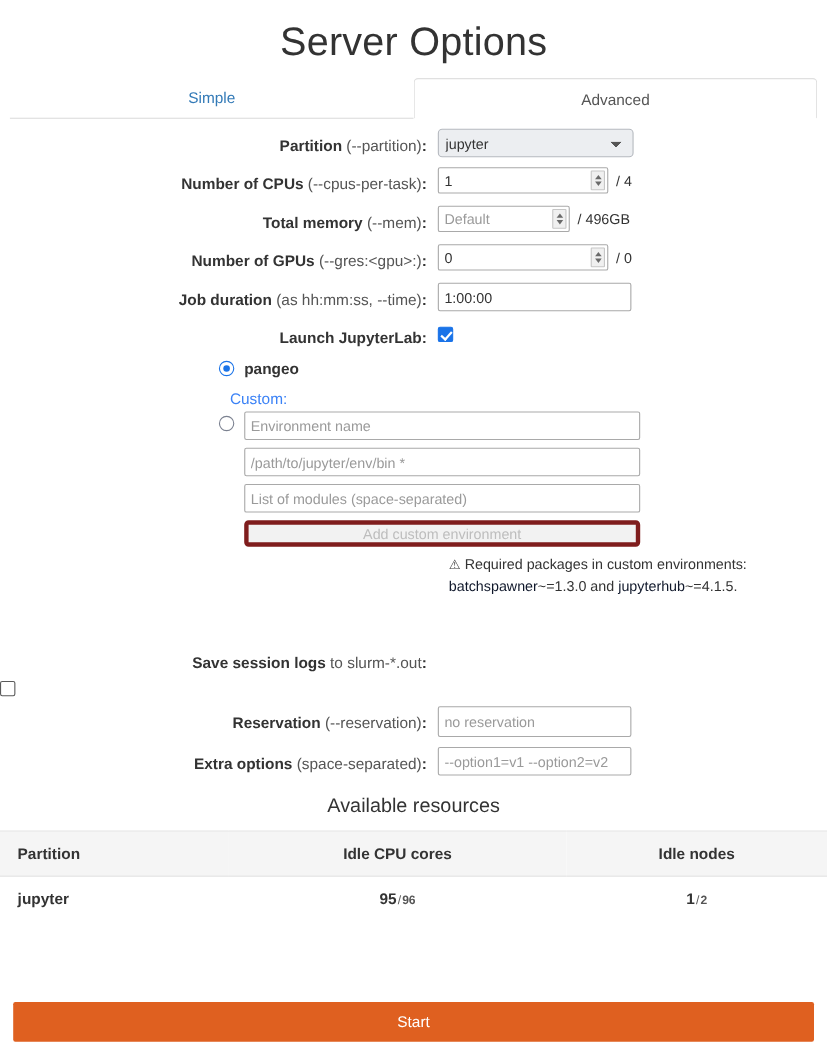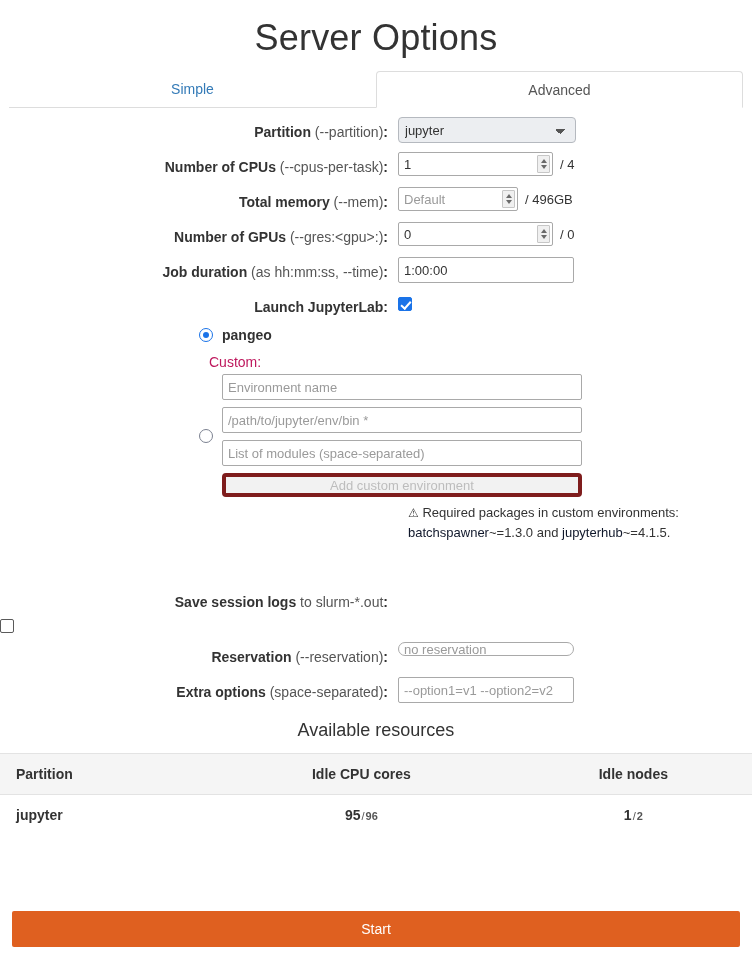--- a/index.html
+++ b/index.html
@@ -188,24 +188,24 @@
   }
 
   
   .env-block { padding-left: 199px; }
   .env-opt-row {
     display: flex; align-items: center;
     gap: 9px; margin-bottom: 11px;
   }
   .env-opt-label { font-weight: bold; font-size: 14px; color: #333333; }
   .custom-head {
-    font-size: 14px; color: #be185d;
+    font-size: 14px; color: #3b82f6;
     margin-bottom: 4px; padding-left: 10px;
   }
-  .custom-rows { display: flex; align-items: center; gap: 9px; }
+  .custom-rows { display: flex; align-items: flex-start; gap: 9px; }
   .custom-fields { display: flex; flex-direction: column; gap: 7px; }
   .custom-fields input.ctl { width: 360px; height: 26px; }
   .btn-add {
     width: 360px; height: 24px;
     background: #f2f2f2;
     border: 4px solid #7f1d1d;
     border-radius: 4px;
     color: #bdbdbd;
     font-size: 13px;
     font-family: "Liberation Sans", sans-serif;
@@ -413,21 +413,21 @@
         <input type="checkbox" class="cbx" style="">
       </div>
     </div>
 
     <div class="form-row">
       <div class="form-label">
         <b>Reservation</b>
         <span class="muted">(--reservation)</span><b>:</b>
       </div>
       <div class="form-control-wrap">
-        <input class="ctl" style="width: 176px; height: 14px; border-radius: 13px;" placeholder="no reservation">
+        <input class="ctl" style="width: 176px; height: 28px;" placeholder="no reservation">
       </div>
     </div>
 
     <div class="form-row">
       <div class="form-label">
         <b>Extra options</b>
         <span class="muted">(space-separated)</span><b>:</b>
       </div>
       <div class="form-control-wrap">
         <input class="ctl" style="width: 176px; height: 26px;" placeholder="--option1=v1 --option2=v2">

